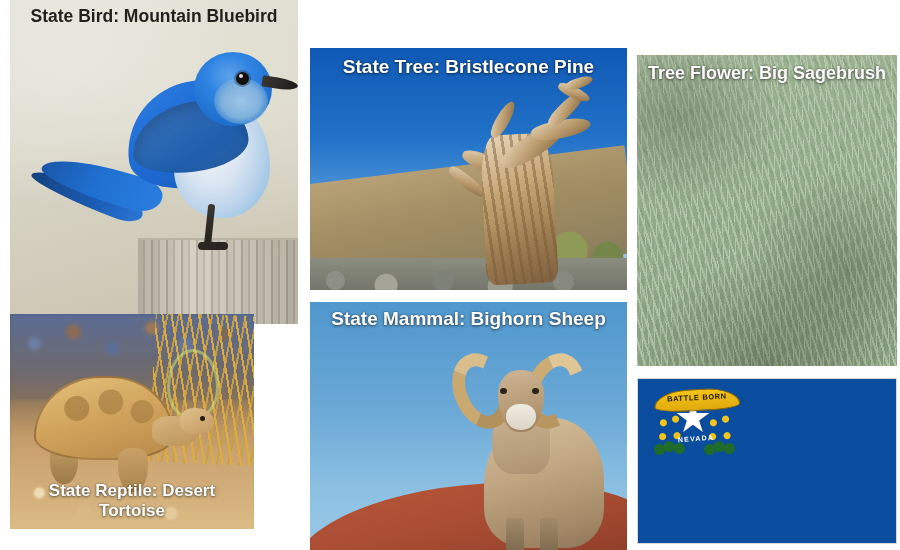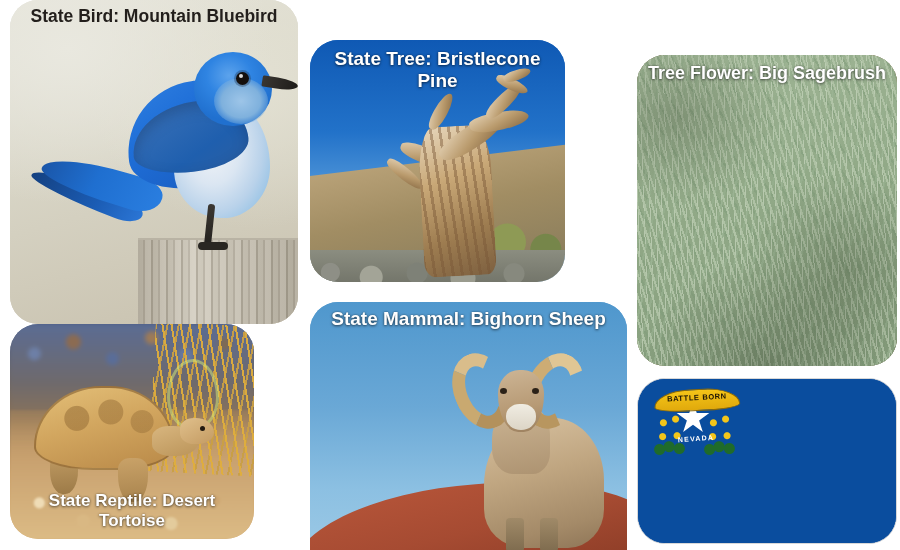--- a/index.html
+++ b/index.html
@@ -37,21 +37,20 @@
     color: #000000;
     letter-spacing: 0.2px;
     white-space: nowrap;
   }
 
   
   .card {
     position: absolute;
     overflow: hidden;
     background: #cccccc;
-    border-radius: 28px;
   }
 
   .card .photo {
     position: absolute;
     inset: 0;
   }
 
   .caption {
     position: absolute;
     left: 0;
@@ -164,21 +163,21 @@
     transform: rotate(6deg);
     border-radius:3px;
   }
   .bird .foot{
     position:absolute; left:96px; top:214px; width:30px; height:8px;
     background: #2a2723; border-radius:4px;
   }
 
   
   #card-tortoise {
-    left: 10px; top: 324px; width: 244px; height: 215px;
+    left: 10px; top: 314px; width: 244px; height: 215px;
     background: linear-gradient(180deg,#4a5e86 0%, #7c6a57 38%, #c99c62 70%, #d7b27d 100%);
   }
   #tortoise-caption { bottom: 8px; font-size: 17px; }
   .grit-top{
     position:absolute; left:0; top:0; width:100%; height:46%;
     background:
       radial-gradient(circle at 10% 30%, #6d7fa6 0 6px, rgba(0,0,0,0) 7px),
       radial-gradient(circle at 26% 18%, #8b6b52 0 7px, rgba(0,0,0,0) 8px),
       radial-gradient(circle at 42% 35%, #5a6d98 0 6px, rgba(0,0,0,0) 7px),
       radial-gradient(circle at 58% 14%, #9c7a58 0 6px, rgba(0,0,0,0) 7px),
@@ -244,21 +243,21 @@
     background: linear-gradient(175deg,#c9a268 0%, #a8834d 100%);
   }
   .tortoise .leg-b{
     position:absolute; left:16px; top:70px; width:28px; height:38px;
     border-radius: 40% 40% 45% 45% / 25% 25% 60% 60%;
     background: linear-gradient(175deg,#bf9a62 0%, #9c7a47 100%);
   }
 
   
   #card-tree {
-    left: 310px; top: 40px; width: 255px; height: 242px;
+    left: 310px; top: 48px; width: 317px; height: 242px;
     background: linear-gradient(180deg,#1560b8 0%, #2f7ed0 45%, #74aee0 78%, #a8c9e2 100%);
   }
   #tree-caption { top: 8px; font-size: 19px; }
   .tree-sky{
     position:absolute; inset:0;
     background: linear-gradient(180deg,#0f59b4 0%, #2272c9 38%, #5c9fdc 68%, #9fc4e0 88%, #bcd2dd 100%);
   }
   .tree-hill{
     position:absolute; left:-10px; bottom:-4px; width:340px; height:108px;
     background: linear-gradient(175deg,#b9a278 0%, #a18d63 45%, #8a7d5c 100%);

